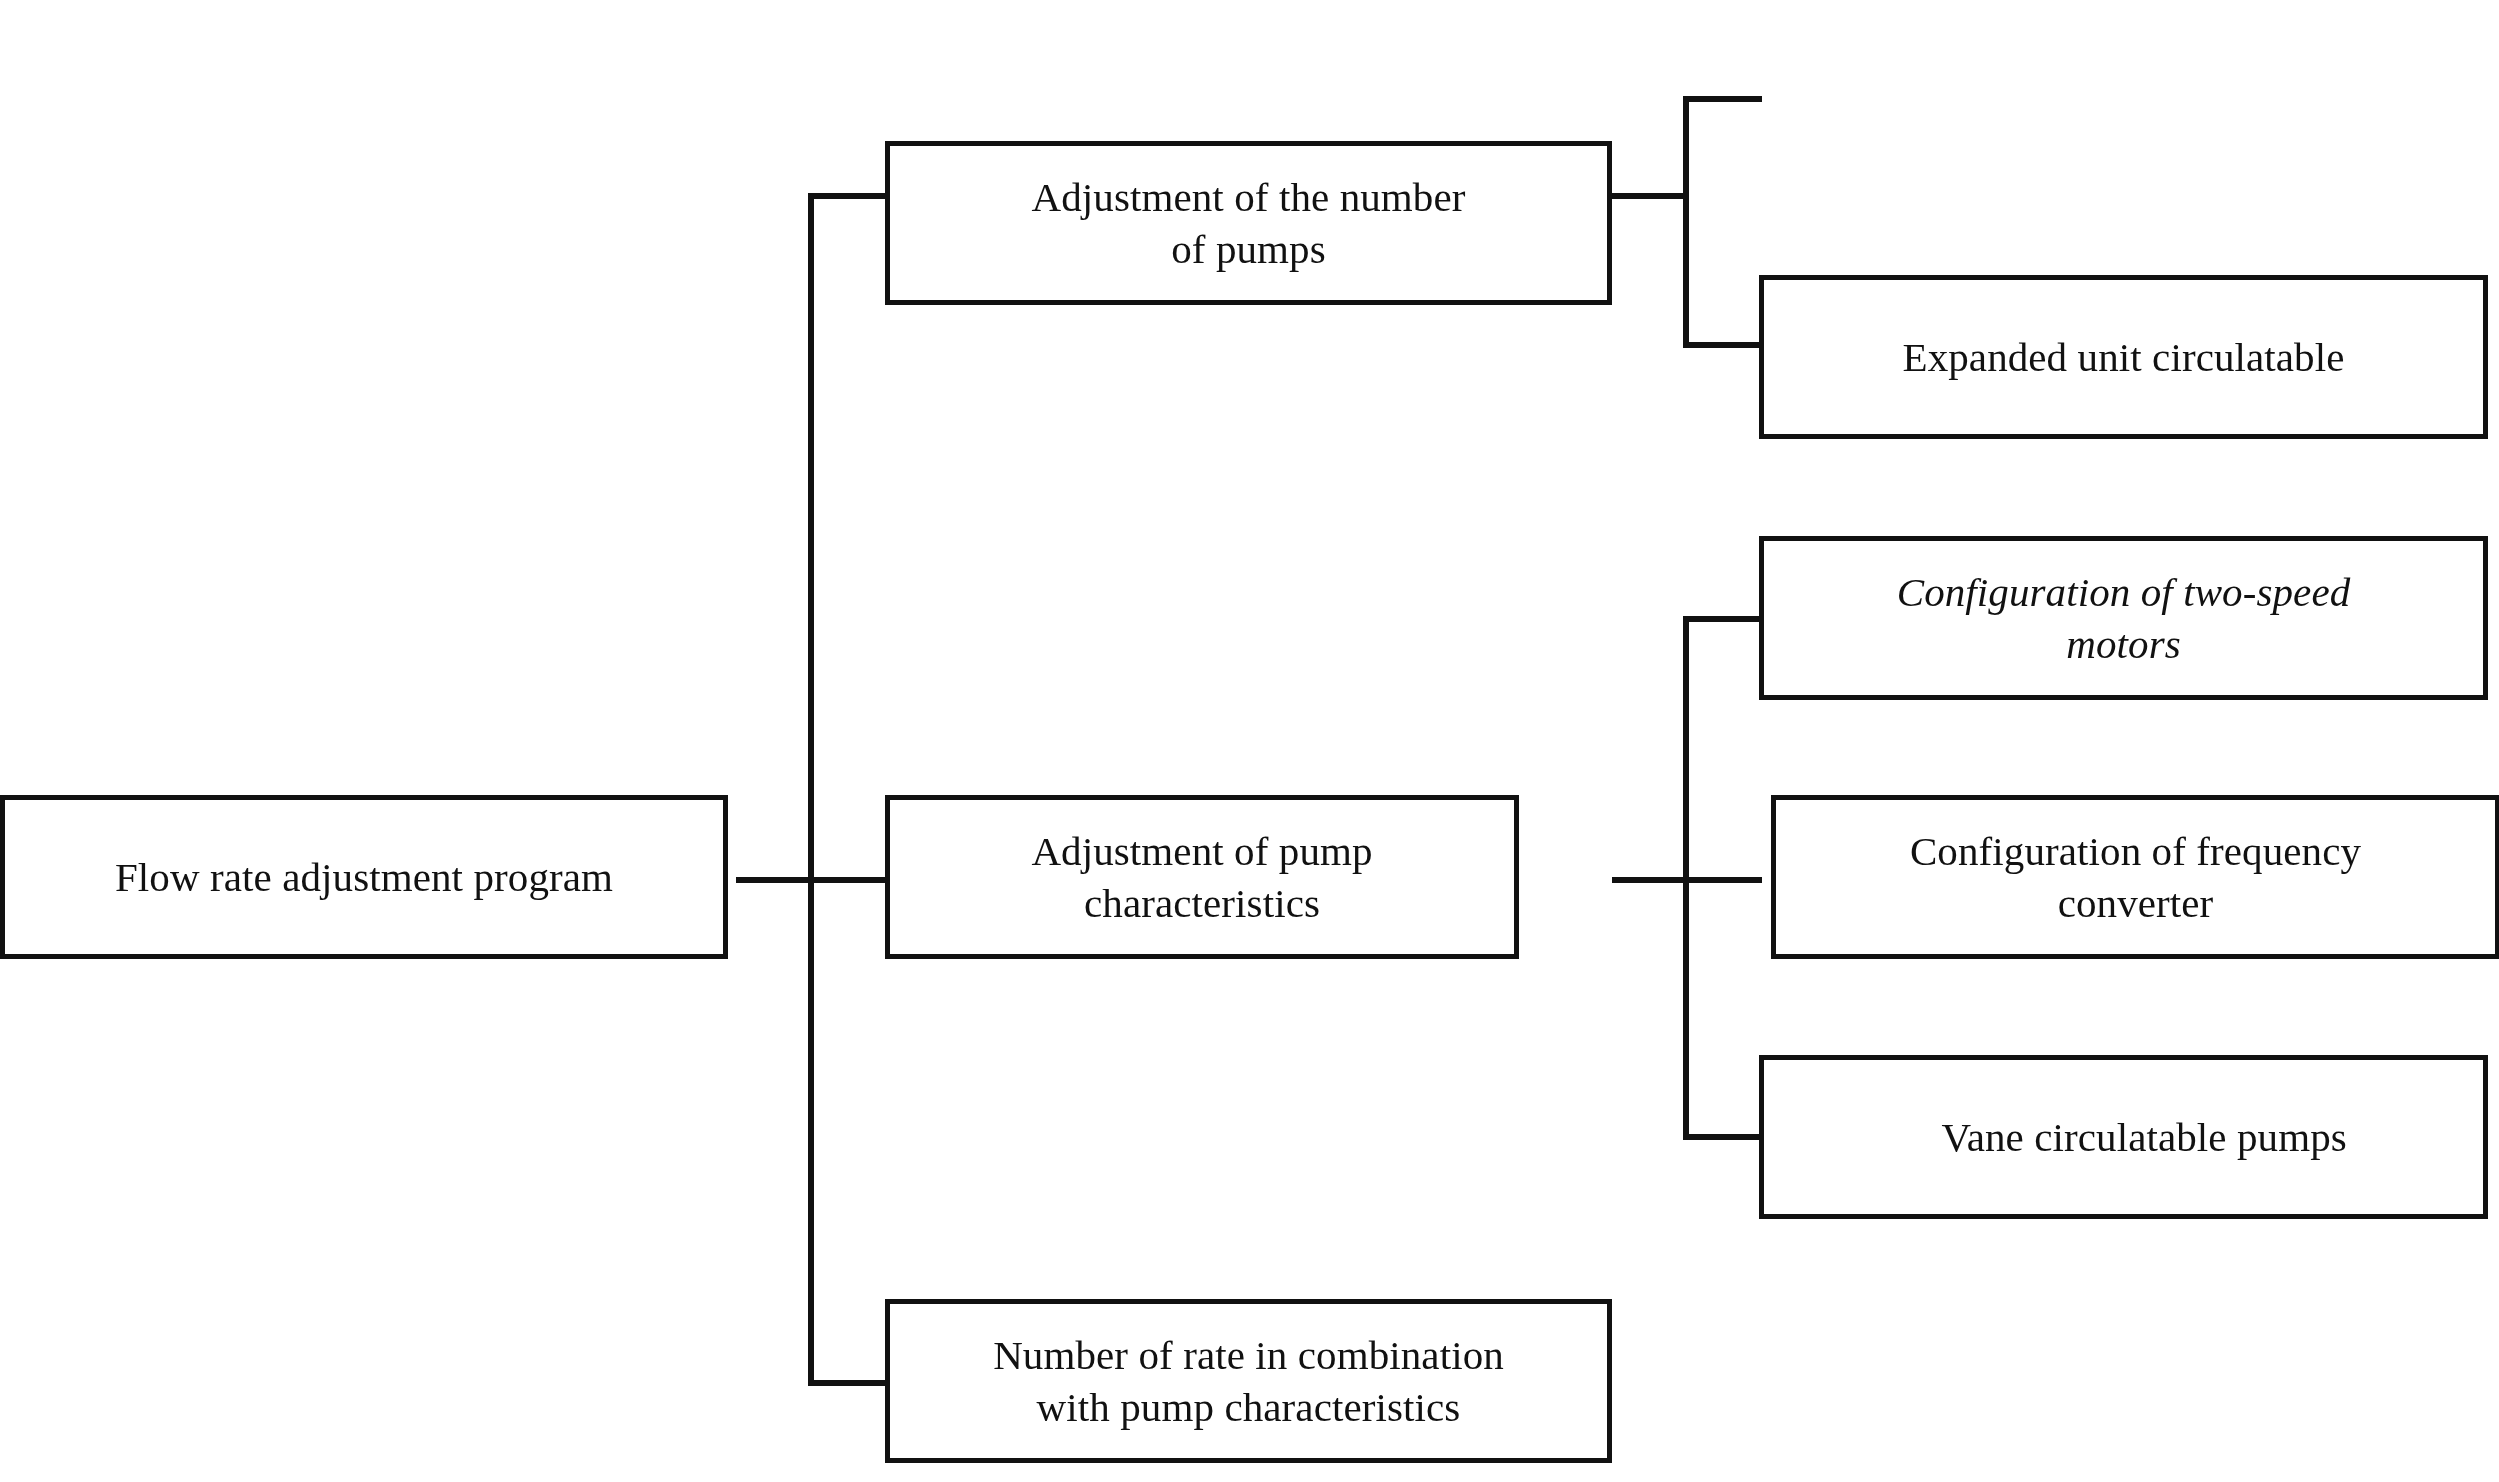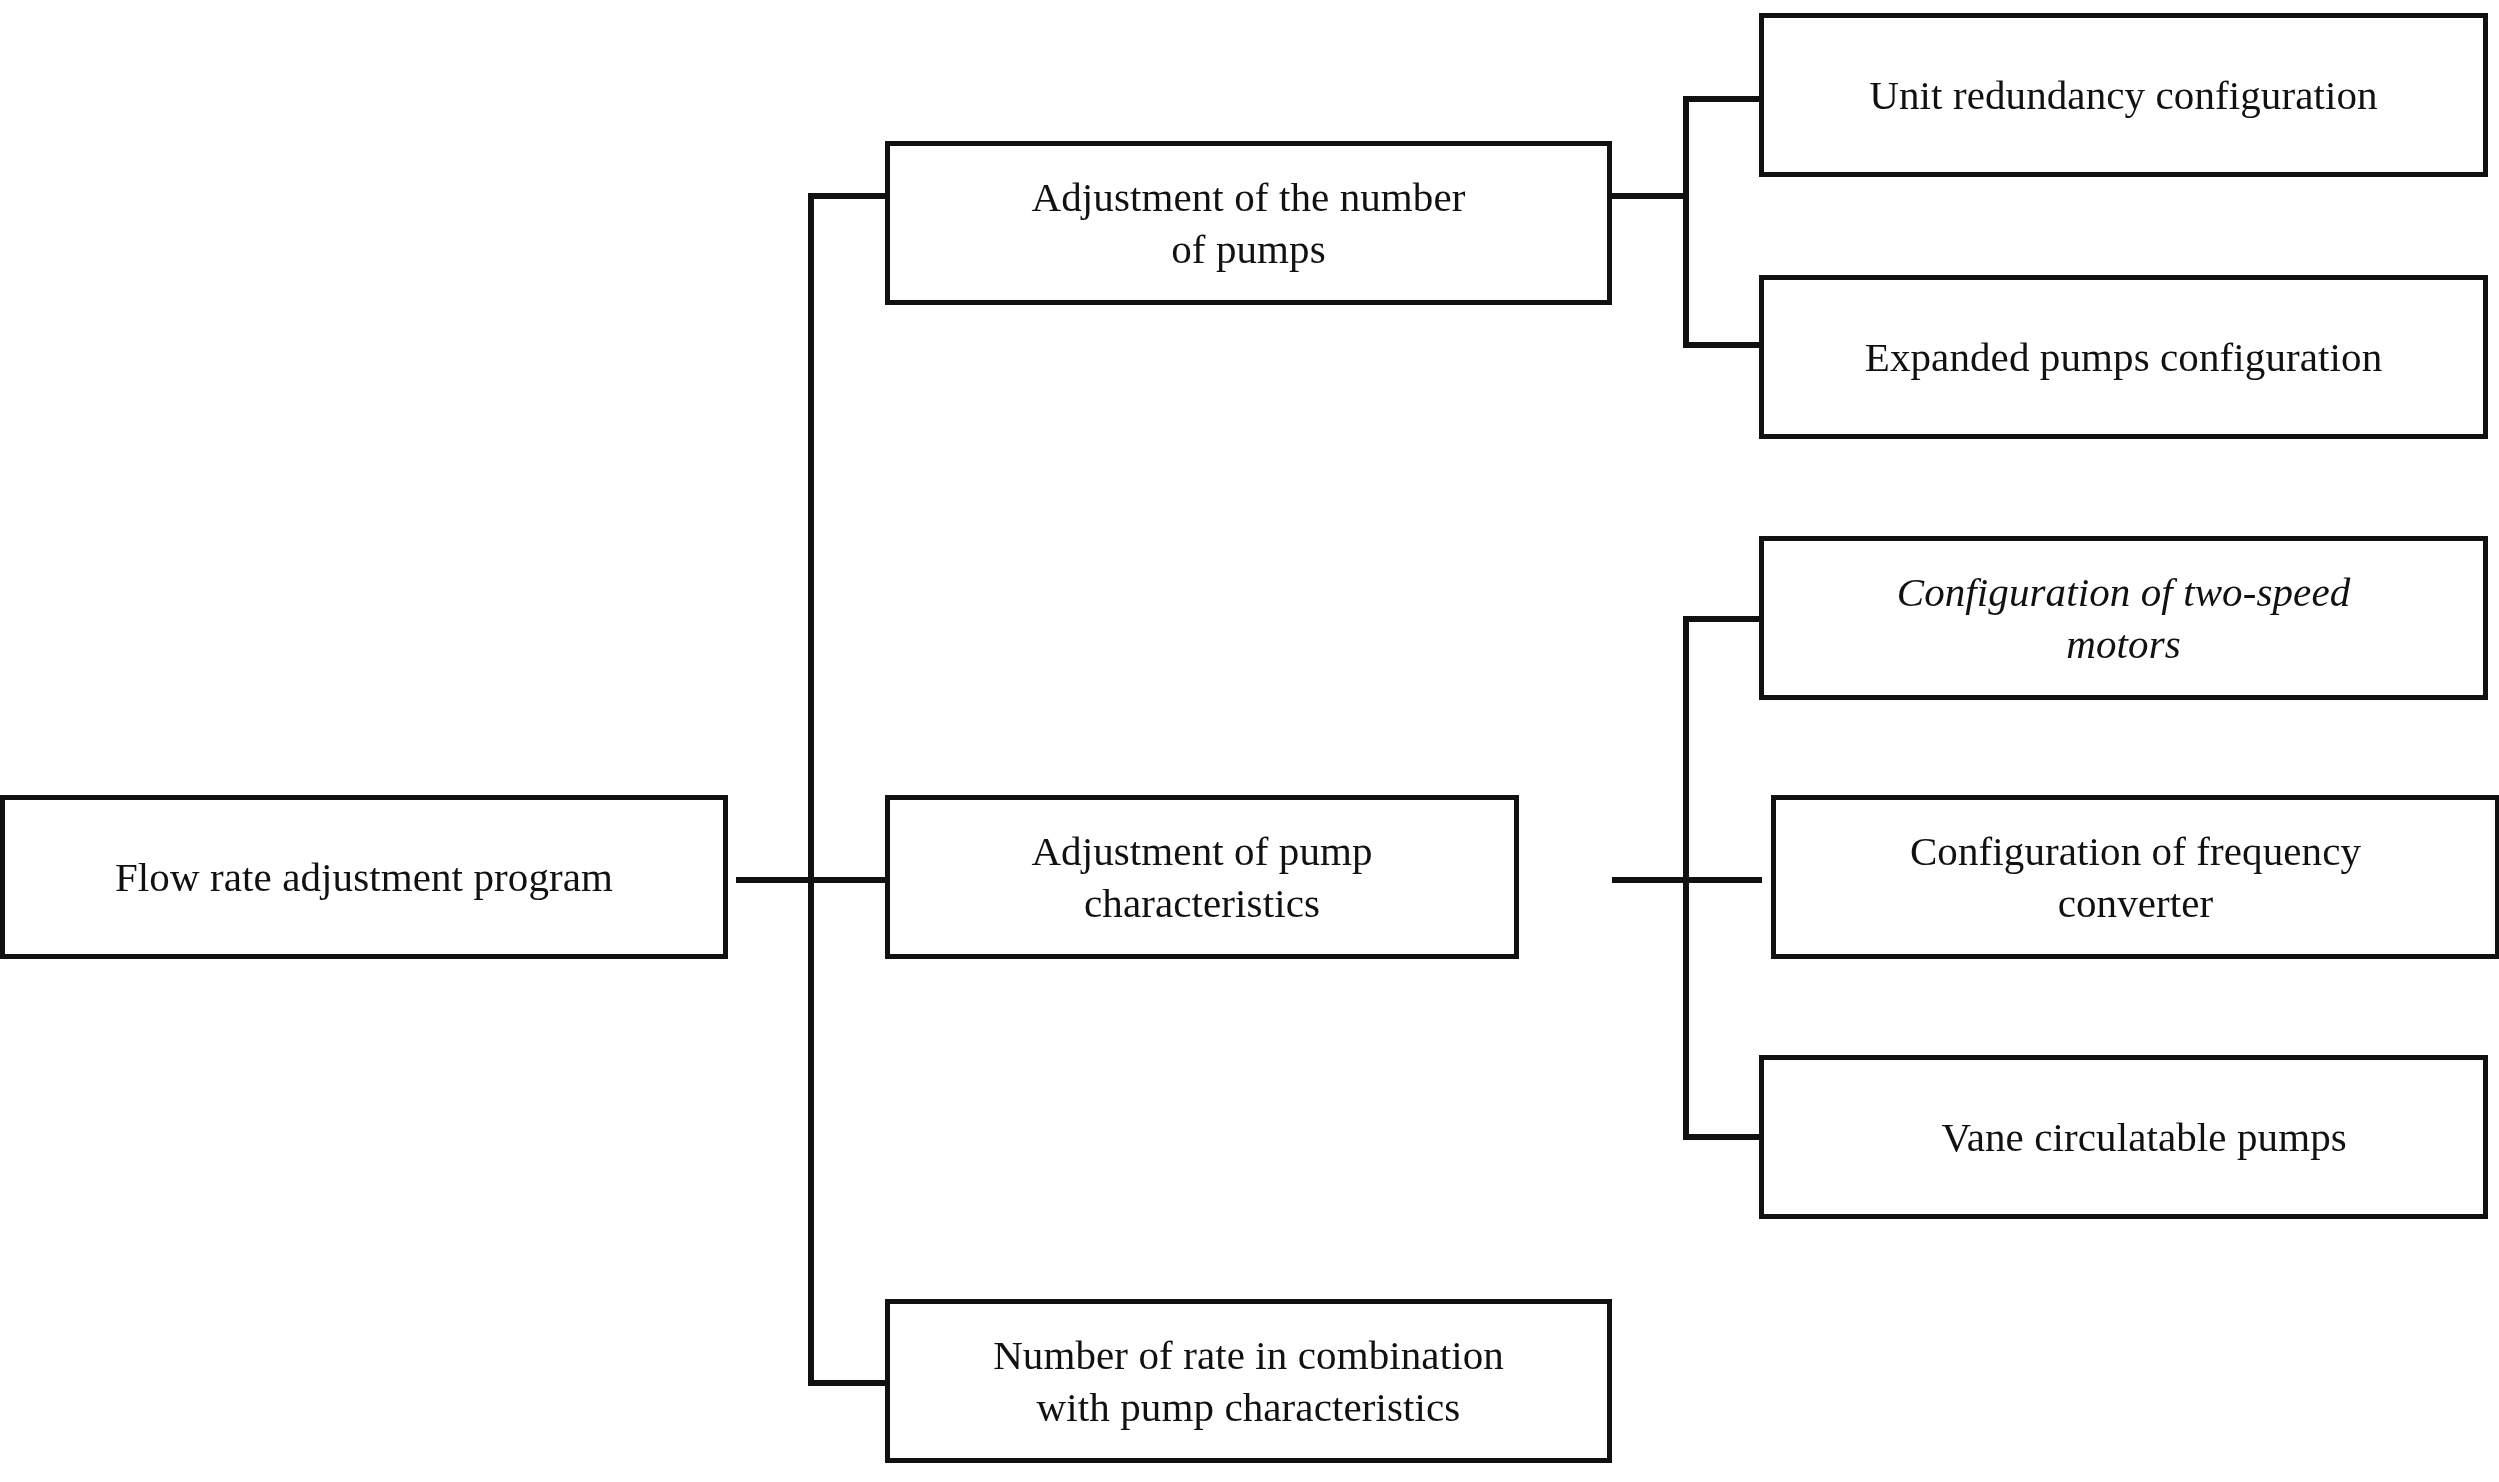--- a/index.html
+++ b/index.html
@@ -89,26 +89,23 @@
   <div class="node" style="left:885px; top:795px; width:634px; height:164px;">
     <span class="label">Adjustment of pump
 characteristics</span>
   </div>
 
   <div class="node" style="left:885px; top:1299px; width:727px; height:164px;">
     <span class="label">Number of rate in combination
 with pump characteristics</span>
   </div>
 
-  <div class="node" style="left:1759px; top:13px; width:729px; height:164px;">
-    <span class="label">Unit redundancy configuration</span>
-  </div>
 
   <div class="node" style="left:1759px; top:275px; width:729px; height:164px;">
-    <span class="label">Expanded pumps configuration</span>
+    <span class="label">Expanded unit circulatable</span>
   </div>
 
   <div class="node" style="left:1759px; top:536px; width:729px; height:164px;font-style:italic;">
     <span class="label">Configuration of two-speed
 motors</span>
   </div>
 
   <div class="node" style="left:1759px; top:795px; width:729px; height:164px;margin-left:12px;">
     <span class="label">Configuration of frequency
 converter</span>

